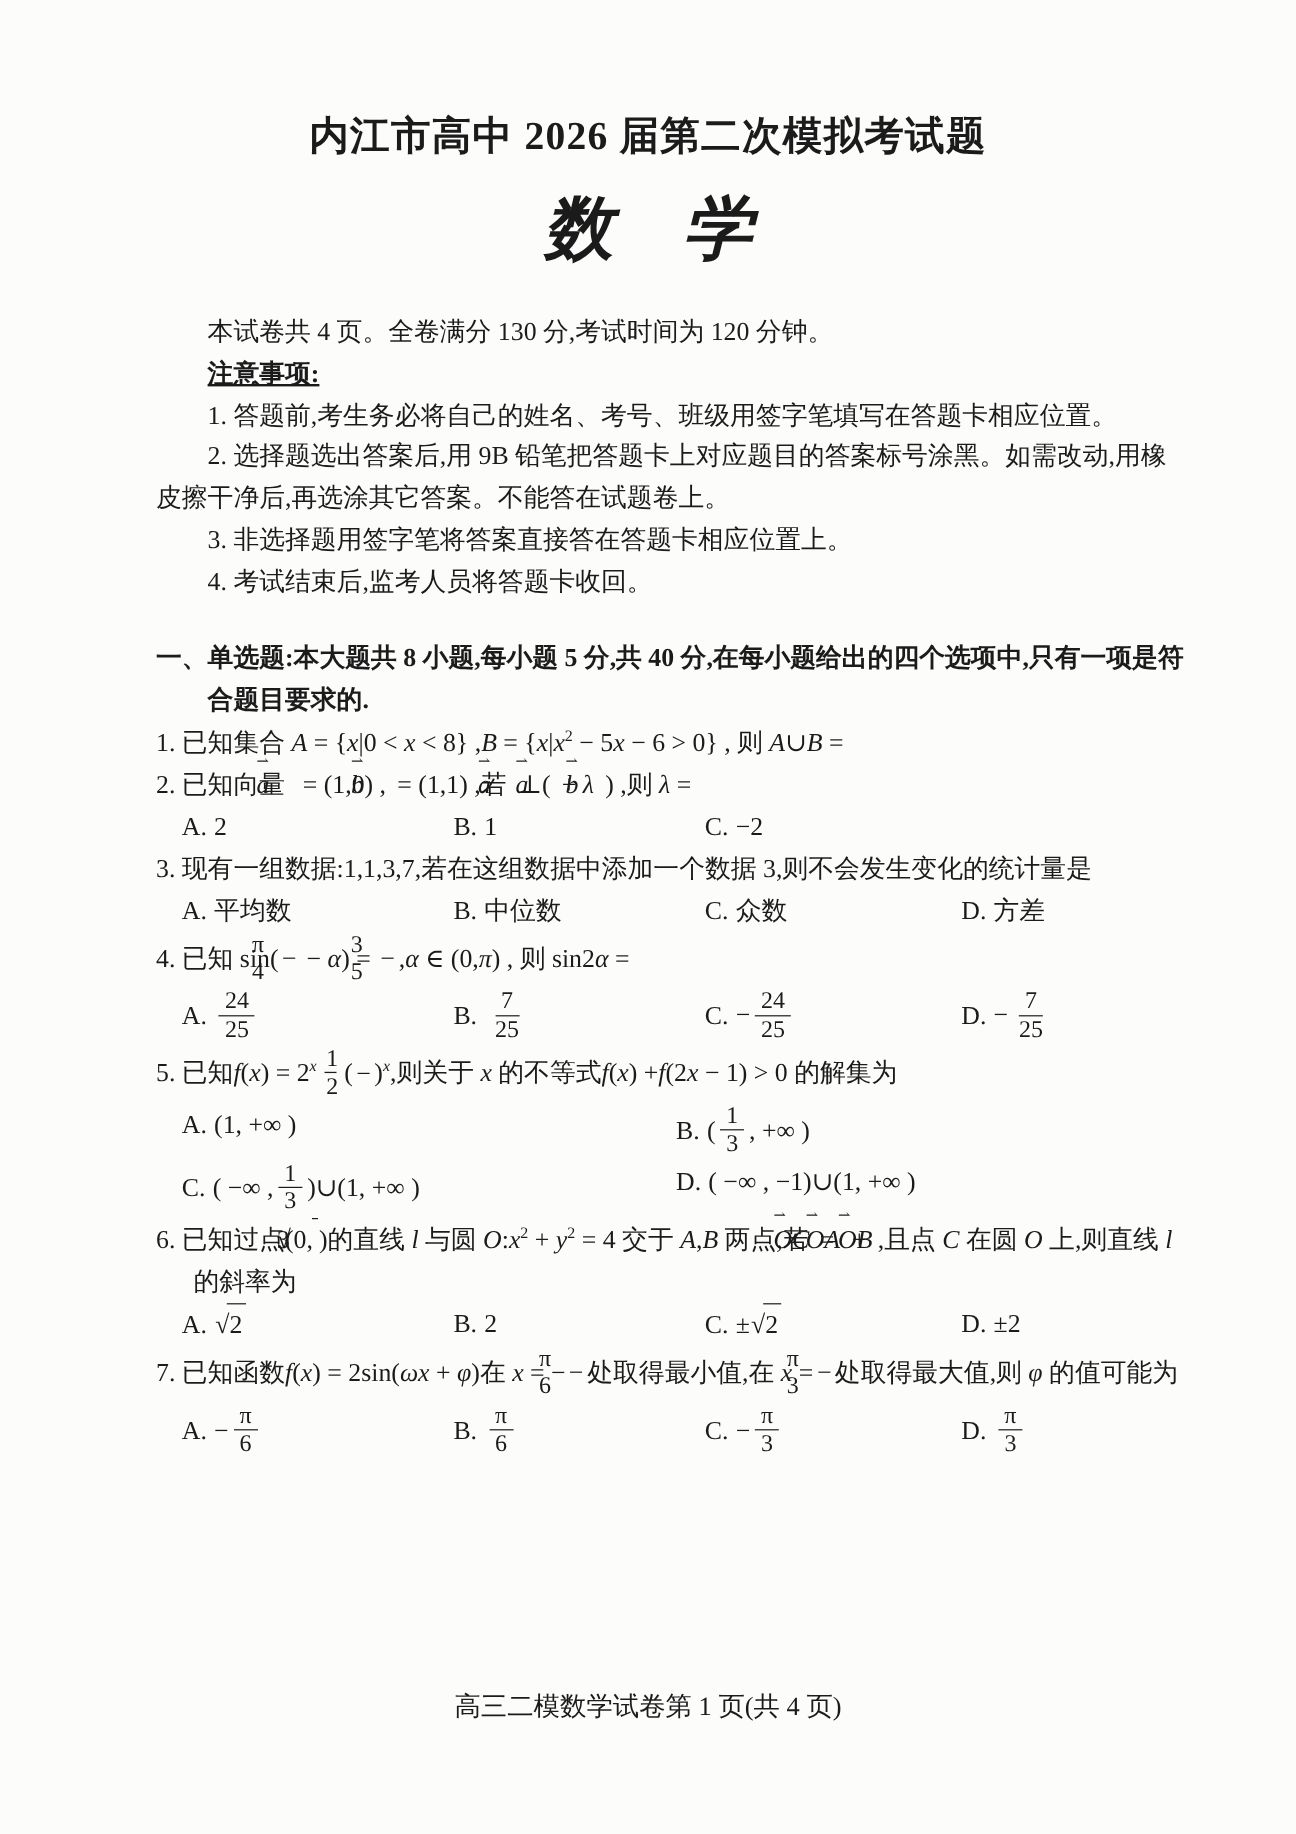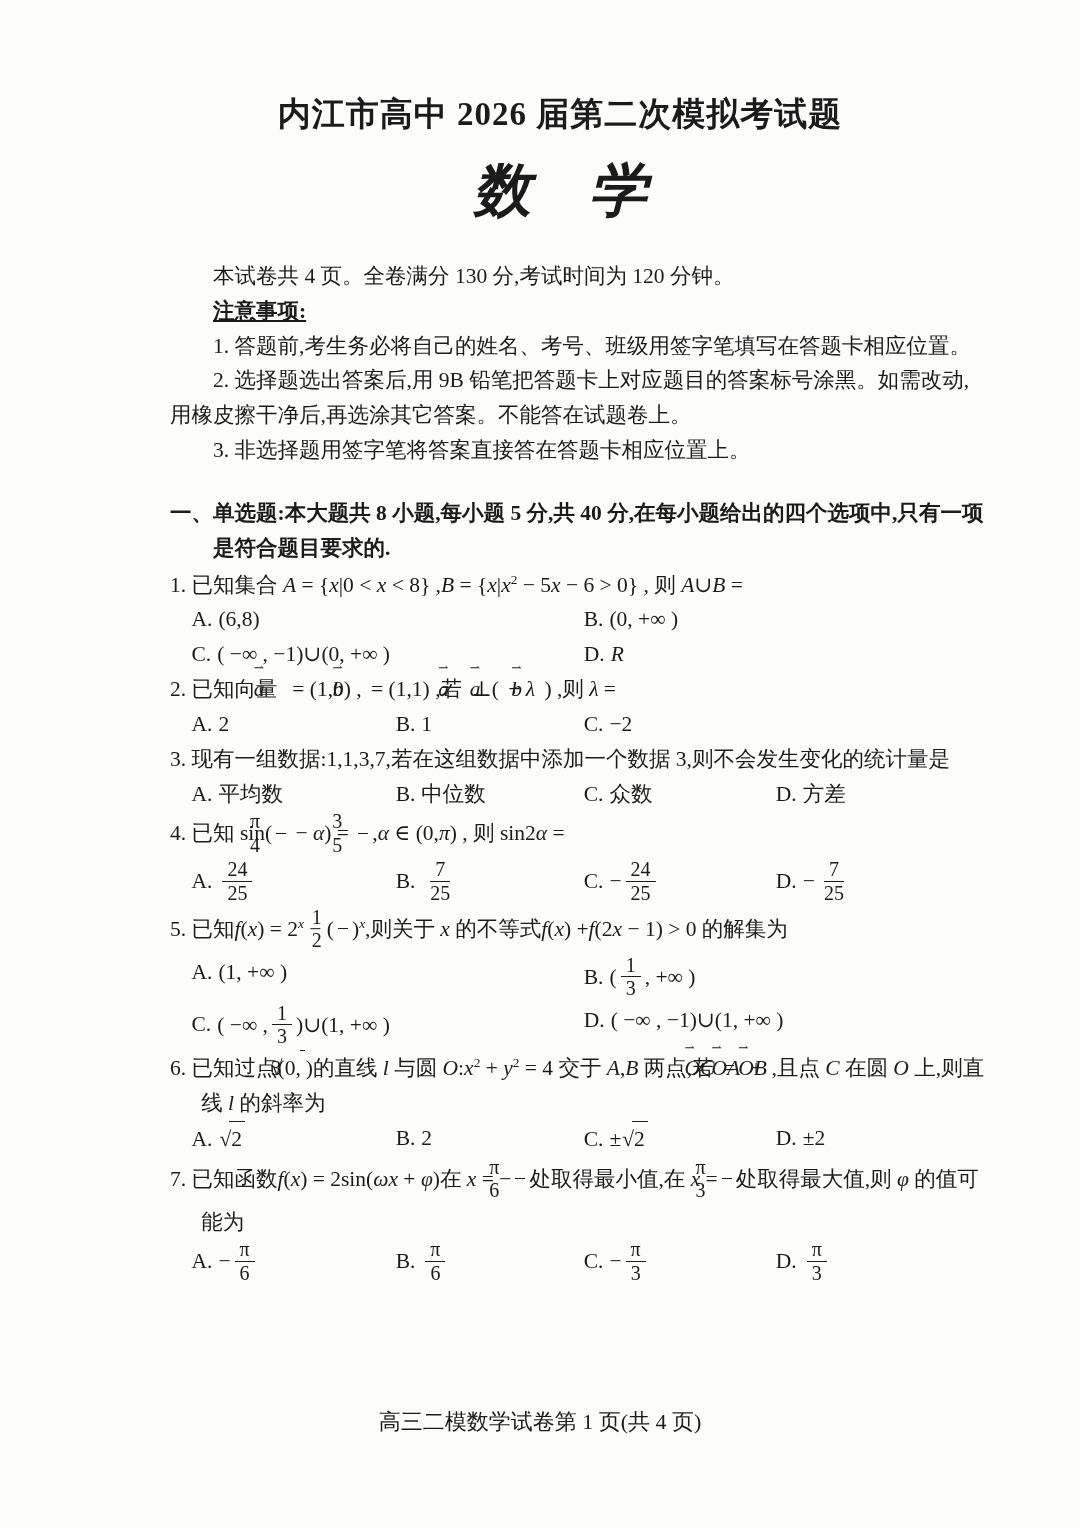--- a/index.html
+++ b/index.html
@@ -6,21 +6,20 @@
   html,body { background:#ffffff; }
   .page {
     position:relative;
     width:1080px; height:1528px;
     background:#fcfcfb;
     color:#1b1b1b;
     font-family:"Liberation Serif","DejaVu Serif",serif;
     font-size:21.5px;
     line-height:1.62;
     overflow:hidden;
-    padding-left:40px;
   }
   .h1 {
     padding-top:96px;
     text-align:center;
     font-size:33px;
     font-weight:700;
     letter-spacing:1px;
     line-height:1.1;
   }
   .h2 {
@@ -40,21 +39,21 @@
     padding-left:2em;
     text-indent:-2em;
   }
   .questions { margin:2px 88px 0 130px; }
   .q-stem { padding-left:1.45em; text-indent:-1.45em; }
   .q-num { }
   .q-opts {
     display:grid;
     padding-left:1.0em;
   }
-  .cols4 { grid-template-columns:25.5% 23.5% 24% 27%; }
+  .cols4 { grid-template-columns:25.5% 23.5% 24% 27%;gap:12px; }
   .cols2 { grid-template-columns:49% 51%; }
   .opt { white-space:nowrap; }
   .opt-label { margin-right:6px; }
   
   .mv { font-style:italic; font-family:"Liberation Serif","DejaVu Serif",serif; }
   sup { font-size:0.62em; vertical-align:super; line-height:0; }
   .frac {
     display:inline-flex; flex-direction:column; align-items:center;
     vertical-align:middle; line-height:1.12; font-size:0.93em;
     margin:1px 4px; position:relative; top:-2px;
@@ -82,33 +81,28 @@
 
   <div class="h1">内江市高中 2026 届第二次模拟考试题</div>
   <div class="h2">数　学</div>
 
   <div class="front">
     <p>本试卷共 4 页。全卷满分 130 分,考试时间为 120 分钟。</p>
     <p class="bold">注意事项:</p>
     <p>1. 答题前,考生务必将自己的姓名、考号、班级用签字笔填写在答题卡相应位置。</p>
     <p>2. 选择题选出答案后,用 9B 铅笔把答题卡上对应题目的答案标号涂黑。如需改动,用橡皮擦干净后,再选涂其它答案。不能答在试题卷上。</p>
     <p>3. 非选择题用签字笔将答案直接答在答题卡相应位置上。</p>
+    <p>4. 考试结束后,监考人员将答题卡收回。</p>
   </div>
 
   <div class="section-heading">一、单选题:本大题共 8 小题,每小题 5 分,共 40 分,在每小题给出的四个选项中,只有一项是符合题目要求的.</div>
 
   <div class="questions">
       <div class="q">
         <div class="q-stem"><span class="q-num">1. </span>已知集合 <i class="mv">A</i> = {<i class="mv">x</i>|0 &lt; <i class="mv">x</i> &lt; 8} ,<i class="mv">B</i> = {<i class="mv">x</i>|<i class="mv">x</i><sup>2</sup> − 5<i class="mv">x</i> − 6 &gt; 0} , 则 <i class="mv">A</i>∪<i class="mv">B</i> =</div>
-        <div class="q-opts cols2">
-          <div class="opt"><span class="opt-label">A.</span>(6,8)</div>
-          <div class="opt"><span class="opt-label">B.</span>(0, +∞ )</div>
-          <div class="opt"><span class="opt-label">C.</span>( −∞ , −1)∪(0, +∞ )</div>
-          <div class="opt"><span class="opt-label">D.</span><i class="mv">R</i></div>
-        </div>
       </div>
       <div class="q">
         <div class="q-stem"><span class="q-num">2. </span>已知向量 <span class="vec"><span class="arr">⇀</span><i class="mv">a</i></span> = (1,0) ,<span class="vec"><span class="arr">⇀</span><i class="mv">b</i></span> = (1,1) ,若 <span class="vec"><span class="arr">⇀</span><i class="mv">a</i></span>⊥(<span class="vec"><span class="arr">⇀</span><i class="mv">a</i></span> + <i class="mv">λ</i> <span class="vec"><span class="arr">⇀</span><i class="mv">b</i></span>) ,则 <i class="mv">λ</i> =</div>
         <div class="q-opts cols4">
           <div class="opt"><span class="opt-label">A.</span>2</div>
           <div class="opt"><span class="opt-label">B.</span>1</div>
           <div class="opt"><span class="opt-label">C.</span>−2</div>
         </div>
       </div>
       <div class="q">

